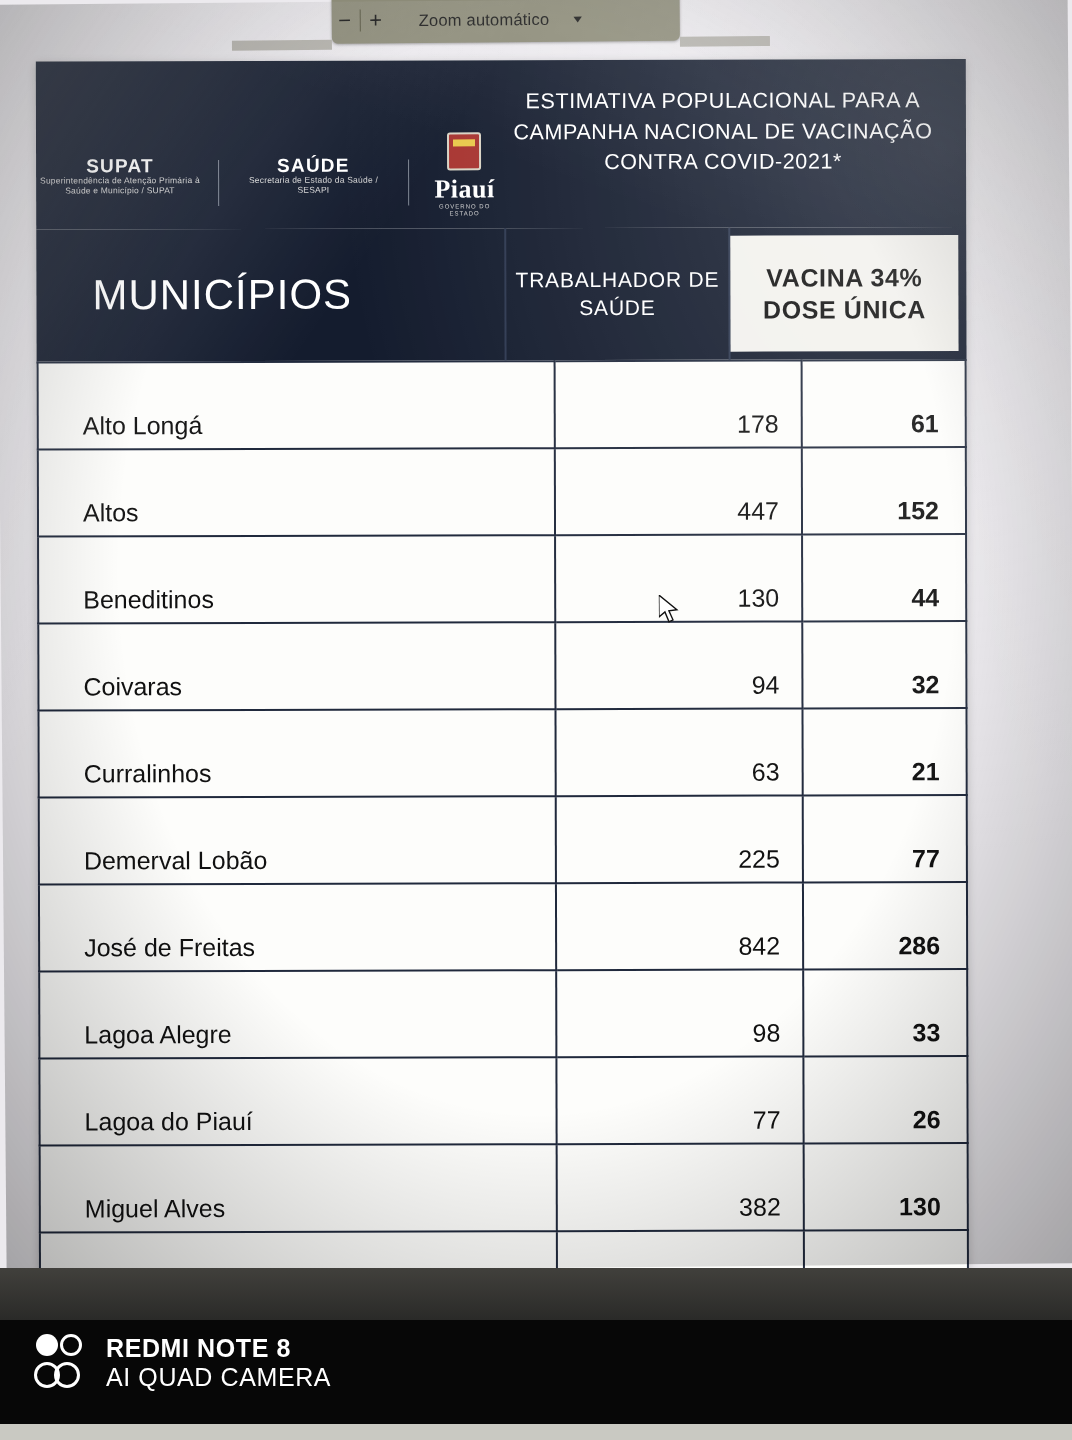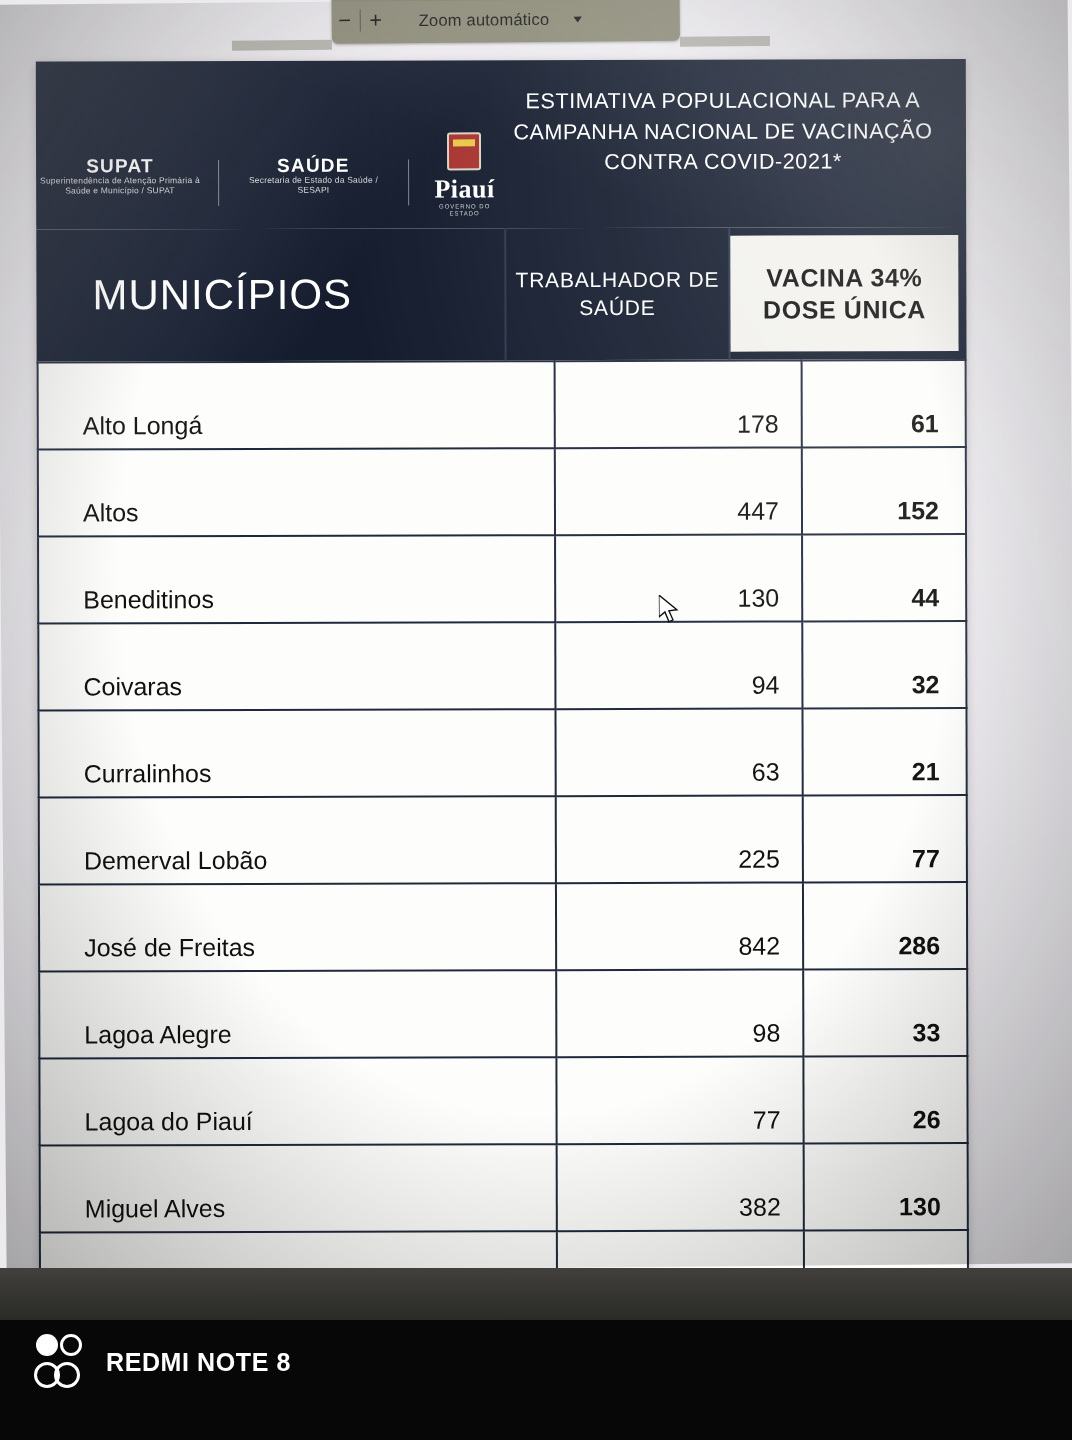--- a/index.html
+++ b/index.html
@@ -290,21 +290,21 @@
     top: 1268px;
     height: 52px;
     background: linear-gradient(180deg, #41403c 0%, #2a2a28 100%);
   }
 
   
   .footer {
     position: absolute;
     left: 0; right: 0;
     top: 1320px;
-    height: 120px;
+    height: 104px;
     background: #070707;
     overflow: hidden;
   }
   .wm {
     position: absolute;
     left: 34px;
     top: 12px;
     display: flex;
     align-items: center;
     gap: 16px;
@@ -471,16 +471,17 @@
 
     <div class="wm">
       <div class="wm-logo">
         <div class="dot-a"></div>
         <div class="dot-b"></div>
         <div class="inf-l"></div>
         <div class="inf-r"></div>
       </div>
       <div class="wm-text">
         <div class="wm-line1">REDMI NOTE 8</div>
+        <div class="wm-line2">AI QUAD CAMERA</div>
       </div>
     </div>
   </div>
 </div>
 
 </body></html>

